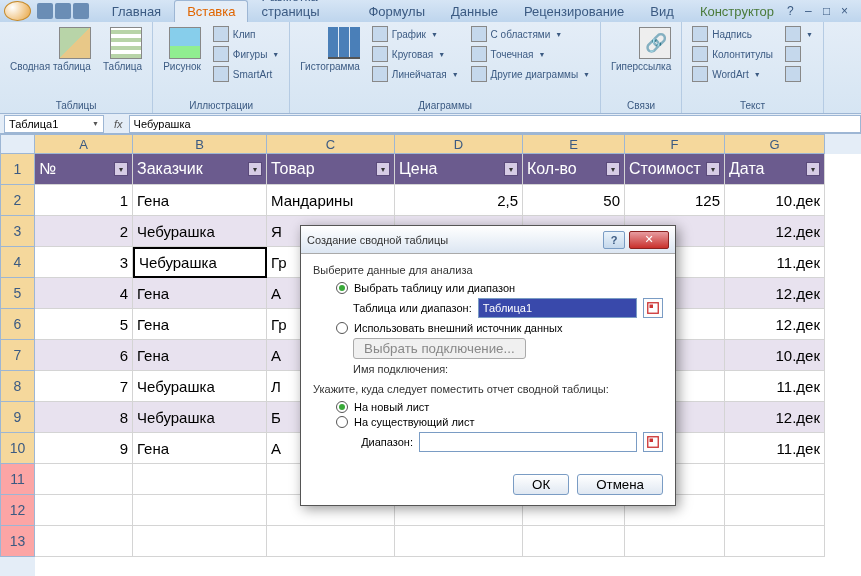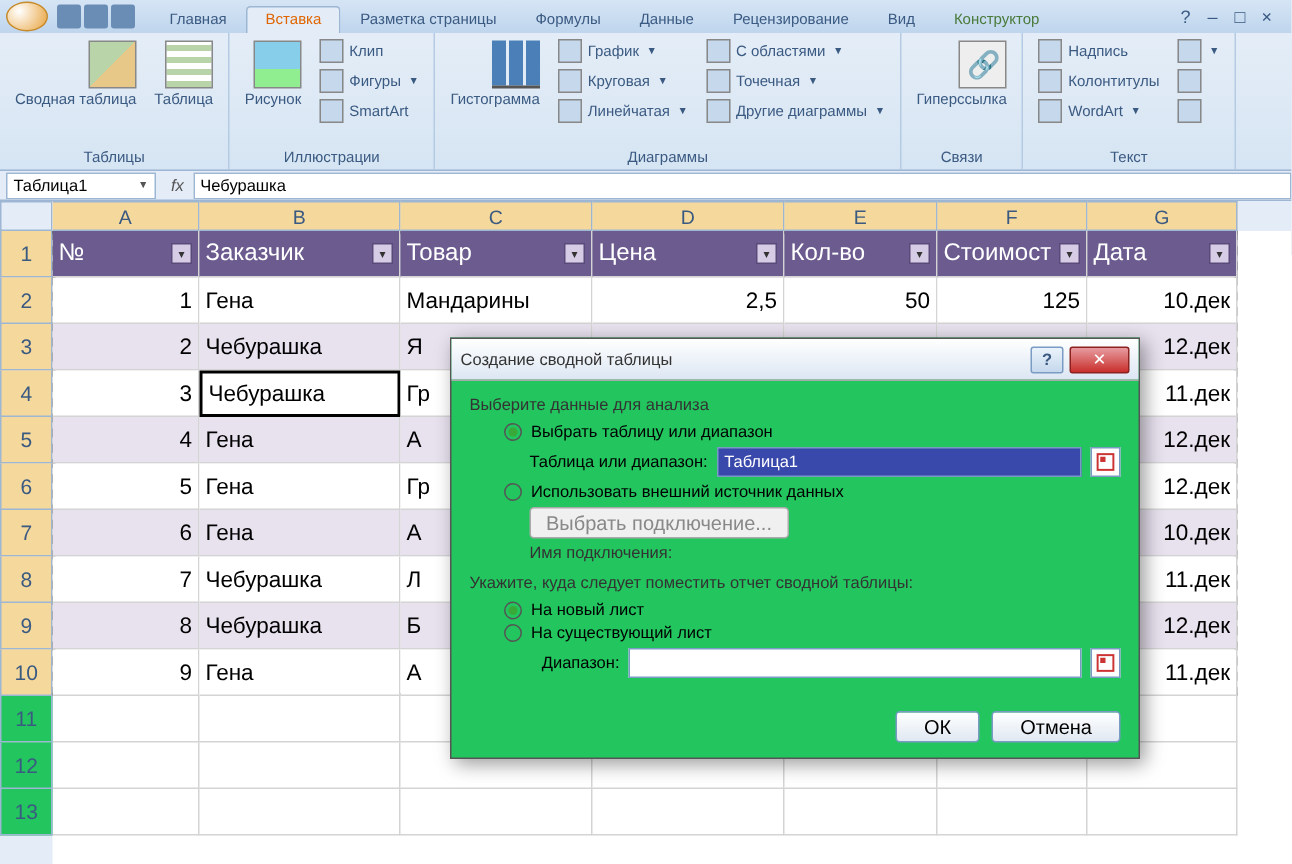--- a/index.html
+++ b/index.html
@@ -4,21 +4,21 @@
 <style>
   * { box-sizing: border-box; margin: 0; padding: 0; font-family: 'Segoe UI', Tahoma, sans-serif; }
   body { width: 861px; height: 576px; background: #c9ddf0; overflow: hidden; position: relative; font-size: 11px; }
   
   
   .titlebar { height: 22px; background: linear-gradient(to bottom, #d6e5f5, #bed5ed); display: flex; align-items: center; padding-left: 4px; }
   .office-btn { width: 28px; height: 20px; background: radial-gradient(circle at 30% 30%, #fff, #e8a33d); border-radius: 50%; border: 1px solid #c68a2a; margin-right: 6px; }
   .qat { display: flex; gap: 2px; align-items: center; margin-right: 10px; }
   .qat span { width: 16px; height: 16px; background: #6a8db5; border-radius: 2px; }
   .tabs { display: flex; height: 22px; align-items: flex-end; }
-  .tab { padding: 3px 12px 3px; color: #3b5a82; font-size: 10px; cursor: pointer; border: 1px solid transparent; border-bottom: none; }
+  .tab { padding: 3px 12px 3px; color: #3b5a82; font-size: 13px; cursor: pointer; border: 1px solid transparent; border-bottom: none; }
   .tab.active { background: #e4edf7; border-color: #9db6d4; border-radius: 3px 3px 0 0; color: #e06500; }
   .tab.designer { color: #4a7a3a; }
   .title-right { margin-left: auto; display: flex; gap: 4px; padding-right: 6px; }
   .title-right span { width: 14px; height: 14px; display: inline-block; color: #3b5a82; font-size: 12px; }
   
   
   .ribbon { height: 92px; background: linear-gradient(to bottom, #e4edf7, #d6e5f3); border-bottom: 1px solid #9db6d4; display: flex; }
   .group { border-right: 1px solid #b5cbe3; padding: 3px 6px 0; display: flex; flex-direction: column; }
   .group-content { flex: 1; display: flex; align-items: flex-start; gap: 4px; }
   .group-label { text-align: center; color: #3b5a82; font-size: 10px; padding: 2px 0; }
@@ -43,21 +43,21 @@
   .name-box { width: 100px; height: 18px; background: #fff; border: 1px solid #9db6d4; margin: 0 4px; padding: 0 4px; font-size: 11px; display: flex; align-items: center; justify-content: space-between; }
   .name-box .dd { font-size: 7px; color: #555; }
   .fx-area { display: flex; align-items: center; gap: 6px; padding: 0 6px; }
   .fx-label { font-style: italic; color: #555; font-size: 11px; }
   .formula-input { flex: 1; background: #fff; border: 1px solid #9db6d4; height: 18px; padding: 0 4px; font-size: 11px; display: flex; align-items: center; }
   
   
   .sheet { display: flex; height: calc(100% - 134px); background: #fff; }
   .row-headers { width: 35px; background: #e4edf7; }
   .corner { height: 20px; border: 1px solid #9db6d4; background: #e4edf7; }
-  .row-h { height: 31px; border: 1px solid #9db6d4; border-top: none; display: flex; align-items: center; justify-content: center; color: #3b5a82; font-size: 14px; background: #22c55e; }
+  .row-h { height: 31px; border: 1px solid #9db6d4; border-top: none; display: flex; align-items: center; justify-content: center; color: #3b5a82; font-size: 14px; background: #fca5a5; }
   .row-h.sel { background: #f5d89c; }
   .grid { flex: 1; overflow: hidden; }
   .col-headers { height: 20px; display: flex; background: #e4edf7; }
   .col-h { border: 1px solid #9db6d4; border-left: none; display: flex; align-items: center; justify-content: center; color: #3b5a82; font-size: 13px; }
   .col-h.sel { background: #f5d89c; }
   .cells { }
   .row { height: 31px; display: flex; }
   .cell { border-right: 1px solid #d4d4d4; border-bottom: 1px solid #d4d4d4; padding: 0 4px; display: flex; align-items: center; font-size: 15px; overflow: hidden; white-space: nowrap; position: relative; }
   .cA { width: 98px; } .cB { width: 134px; } .cC { width: 128px; } .cD { width: 128px; } .cE { width: 102px; } .cF { width: 100px; } .cG { width: 100px; }
   
@@ -65,21 +65,21 @@
   .hdr-row .cell .filter { width: 14px; height: 14px; background: #d6cce5; border: 1px solid #5a4a7a; display: flex; align-items: center; justify-content: center; font-size: 8px; color: #333; }
   .data-row.odd .cell { background: #e8e2ef; }
   .data-row.even .cell { background: #fff; }
   .num { justify-content: flex-end; }
   .sel-cell { border: 2px solid #000 !important; }
   
   
   .marquee { position: absolute; border: 2px dashed #000; pointer-events: none; }
   
   
-  .dialog { position: absolute; top: 225px; left: 300px; width: 460px; background: #22c55e; border: 1px solid #555; box-shadow: 3px 3px 12px rgba(0,0,0,0.4); font-size: 11px; }
+  .dialog { position: absolute; top: 225px; left: 300px; width: 376px; background: #ffffff; border: 1px solid #555; box-shadow: 3px 3px 12px rgba(0,0,0,0.4); font-size: 11px; }
   .dlg-title { height: 28px; background: linear-gradient(to bottom, #fff, #dce6f2); display: flex; align-items: center; padding: 0 6px; border-bottom: 1px solid #aaa; }
   .dlg-title-text { flex: 1; color: #333; }
   .dlg-help { width: 22px; height: 18px; background: linear-gradient(to bottom, #eaf3fb, #c5d8ec); border: 1px solid #7a9cc4; border-radius: 2px; display: flex; align-items: center; justify-content: center; color: #3b5a82; font-weight: bold; margin-right: 4px; }
   .dlg-close { width: 40px; height: 18px; background: linear-gradient(to bottom, #e79ca0, #c9302c); border: 1px solid #8b2220; border-radius: 2px; display: flex; align-items: center; justify-content: center; color: #fff; }
   .dlg-body { padding: 10px 12px; }
   .dlg-body p { margin-bottom: 6px; color: #333; }
   .radio-row { display: flex; align-items: center; gap: 6px; margin: 3px 0 3px 23px; }
   .radio { width: 12px; height: 12px; border: 1px solid #555; border-radius: 50%; display: flex; align-items: center; justify-content: center; }
   .radio.checked::after { content: ""; width: 6px; height: 6px; background: #39a939; border-radius: 50%; display:block; }
   .field-row { display: flex; align-items: center; gap: 6px; margin: 4px 0 4px 40px; justify-content: space-between; }

